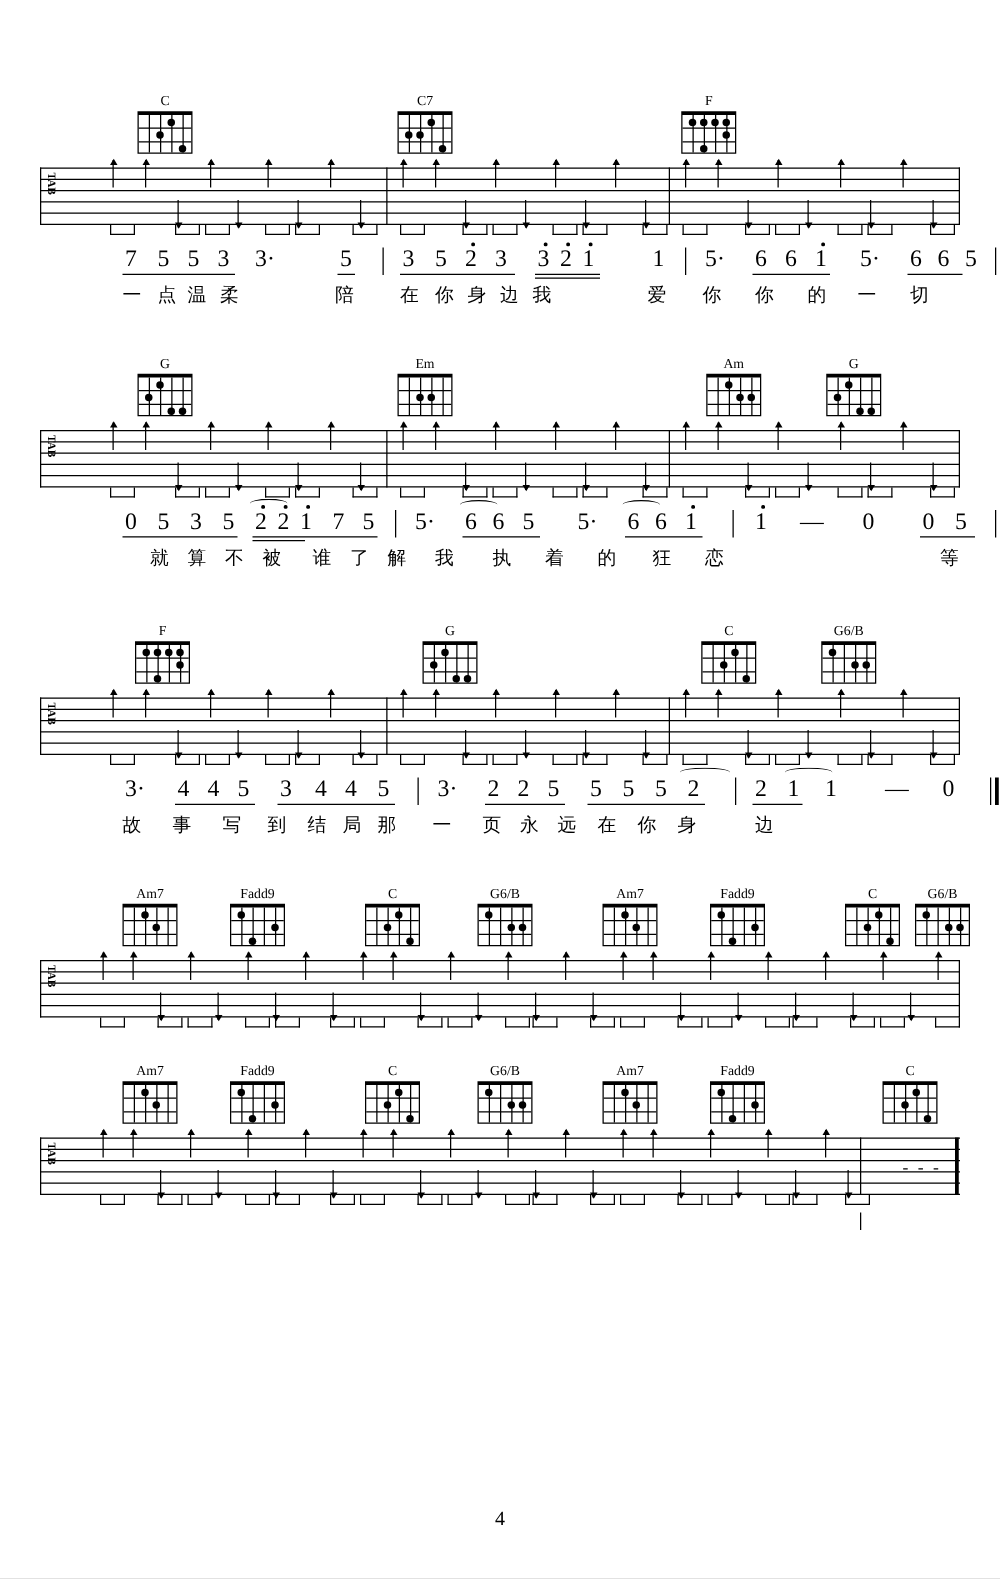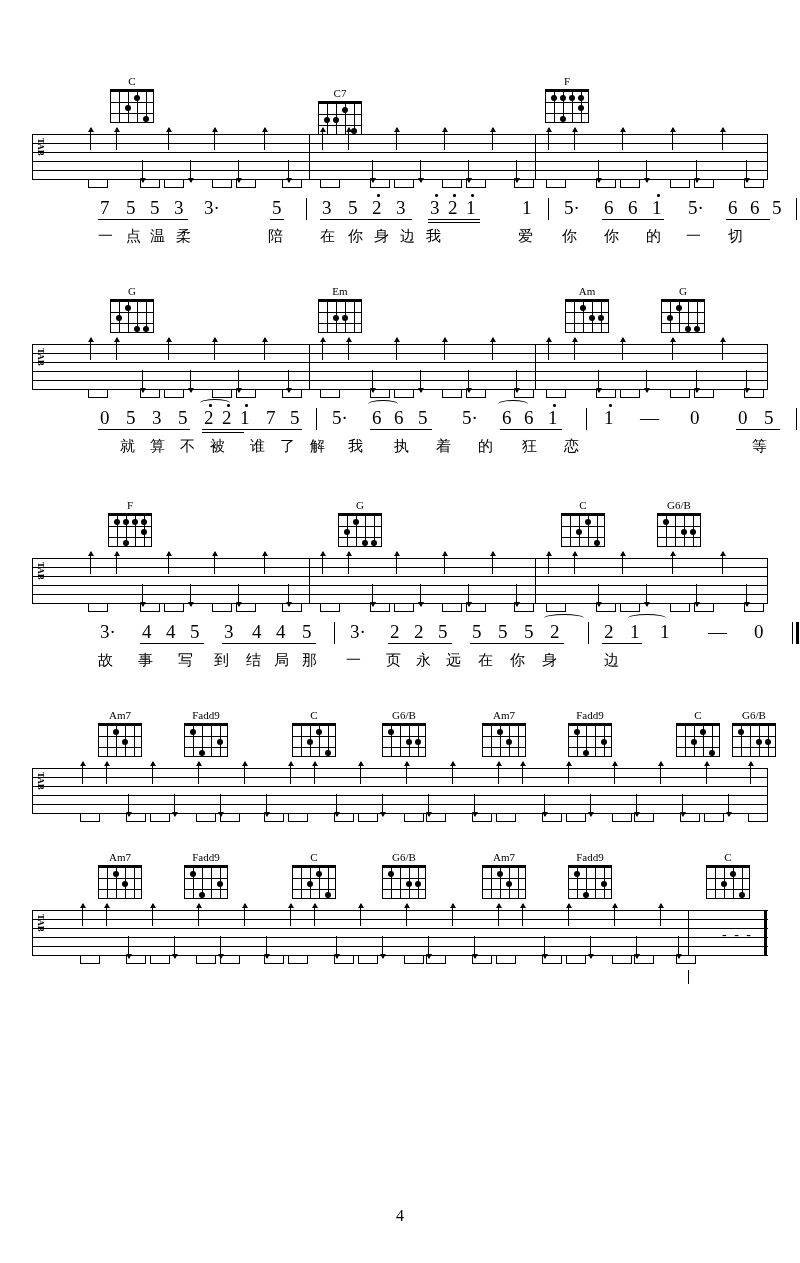--- a/index.html
+++ b/index.html
@@ -113,21 +113,21 @@
             <div class="v" style="left:17px;"></div>
           <div class="v" style="left:26px;"></div>
             <div class="v" style="left:35px;"></div>
           <div class="h" style="top:10px;"></div>
             <div class="h" style="top:21px;"></div>
           <div class="dot" style="left:26px;top:6px;"></div>
           <div class="dot" style="left:17px;top:16px;"></div>
           <div class="dot" style="left:35px;top:27px;"></div>
         </div>
       </div>
-      <div class="chord" style="left:302px;top:12px;">
+      <div class="chord" style="left:302px;top:0;">
         <div class="cname">C7</div>
         <div class="grid">
           <div class="v" style="left:8px;"></div>
             <div class="v" style="left:17px;"></div>
           <div class="v" style="left:26px;"></div>
             <div class="v" style="left:35px;"></div>
           <div class="h" style="top:10px;"></div>
             <div class="h" style="top:21px;"></div>
           <div class="dot" style="left:26px;top:6px;"></div>
           <div class="dot" style="left:8px;top:16px;"></div>

